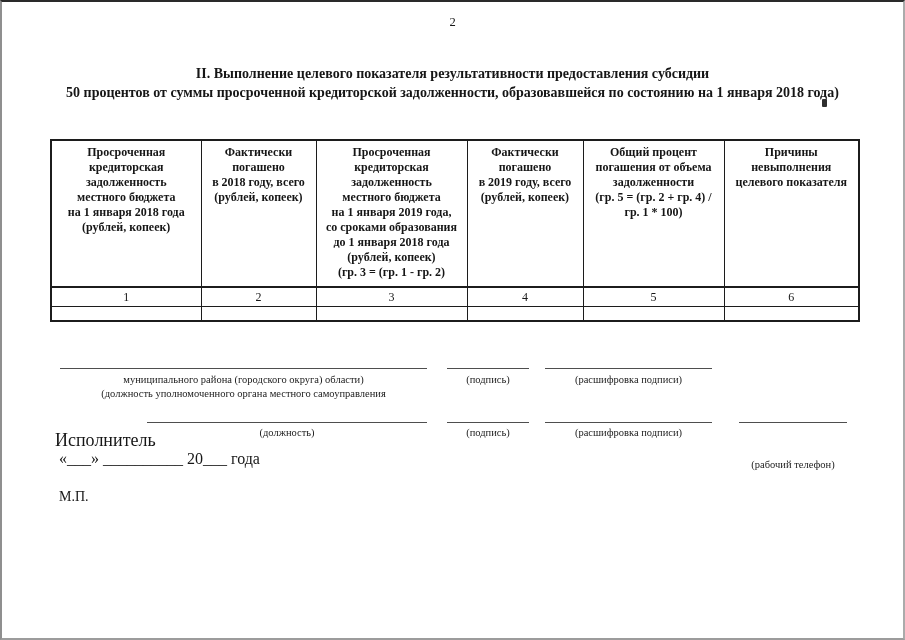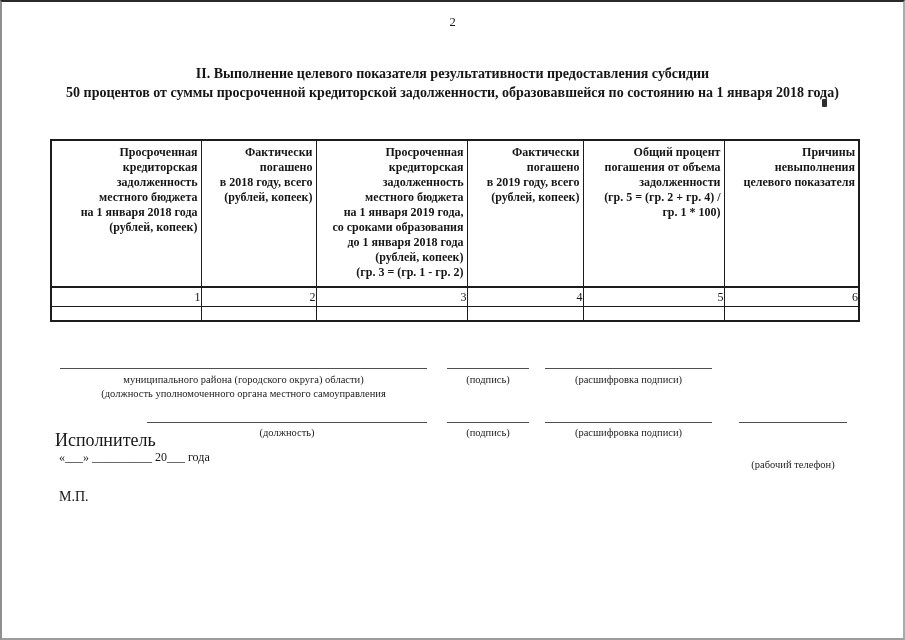--- a/index.html
+++ b/index.html
@@ -12,29 +12,29 @@
     border-right:2px solid #ababab;
     border-bottom:2px solid #9c9c9c;
     overflow:hidden;
   }
   .page-number{position:absolute;top:13px;left:0;right:0;text-align:center;font-size:12.5px;}
   .heading{position:absolute;top:64px;left:40px;right:40px;text-align:center;
            font-weight:bold;font-size:14px;line-height:15px;}
   .heading .title{margin-bottom:4px;}
   .grid{position:absolute;left:48px;top:137px;width:808px;
         border-collapse:collapse;table-layout:fixed;border:2px solid #1c1c1c;}
-  .grid td{border:1px solid #1c1c1c;padding:0 3px;text-align:right;vertical-align:top;}
+  .grid td{border:1px solid #1c1c1c;padding:0 3px;text-align:center;vertical-align:top;}
   tr.hdr td{height:141px;font-weight:bold;font-size:12px;line-height:15px;
             padding-top:4px;white-space:pre-line;border-bottom-width:2px;}
   tr.nums td{height:18px;font-size:12px;line-height:18px;vertical-align:middle;padding:0;}
   tr.blank td{height:13px;}
   .hline{position:absolute;height:0;border-top:1.6px solid #4e4e4e;}
   .caption{position:absolute;text-align:center;font-size:10.5px;line-height:14px;color:#1b1b1b;}
   .exec-label{position:absolute;left:53px;top:428px;font-weight:normal;font-size:18px;}
-  .date-line{position:absolute;left:57px;top:448px;font-size:12px;}
+  .date-line{position:absolute;left:57px;top:448px;font-size:16px;}
   .stamp{position:absolute;left:57px;top:487px;font-size:14px;}
   .speck{position:absolute;left:820px;top:97px;width:5px;height:8px;background:#2e2e2e;border-radius:1px;}
 </style>
 </head>
 <body>
 
 <div class="page">
 
   <div class="page-number">2</div>
 

